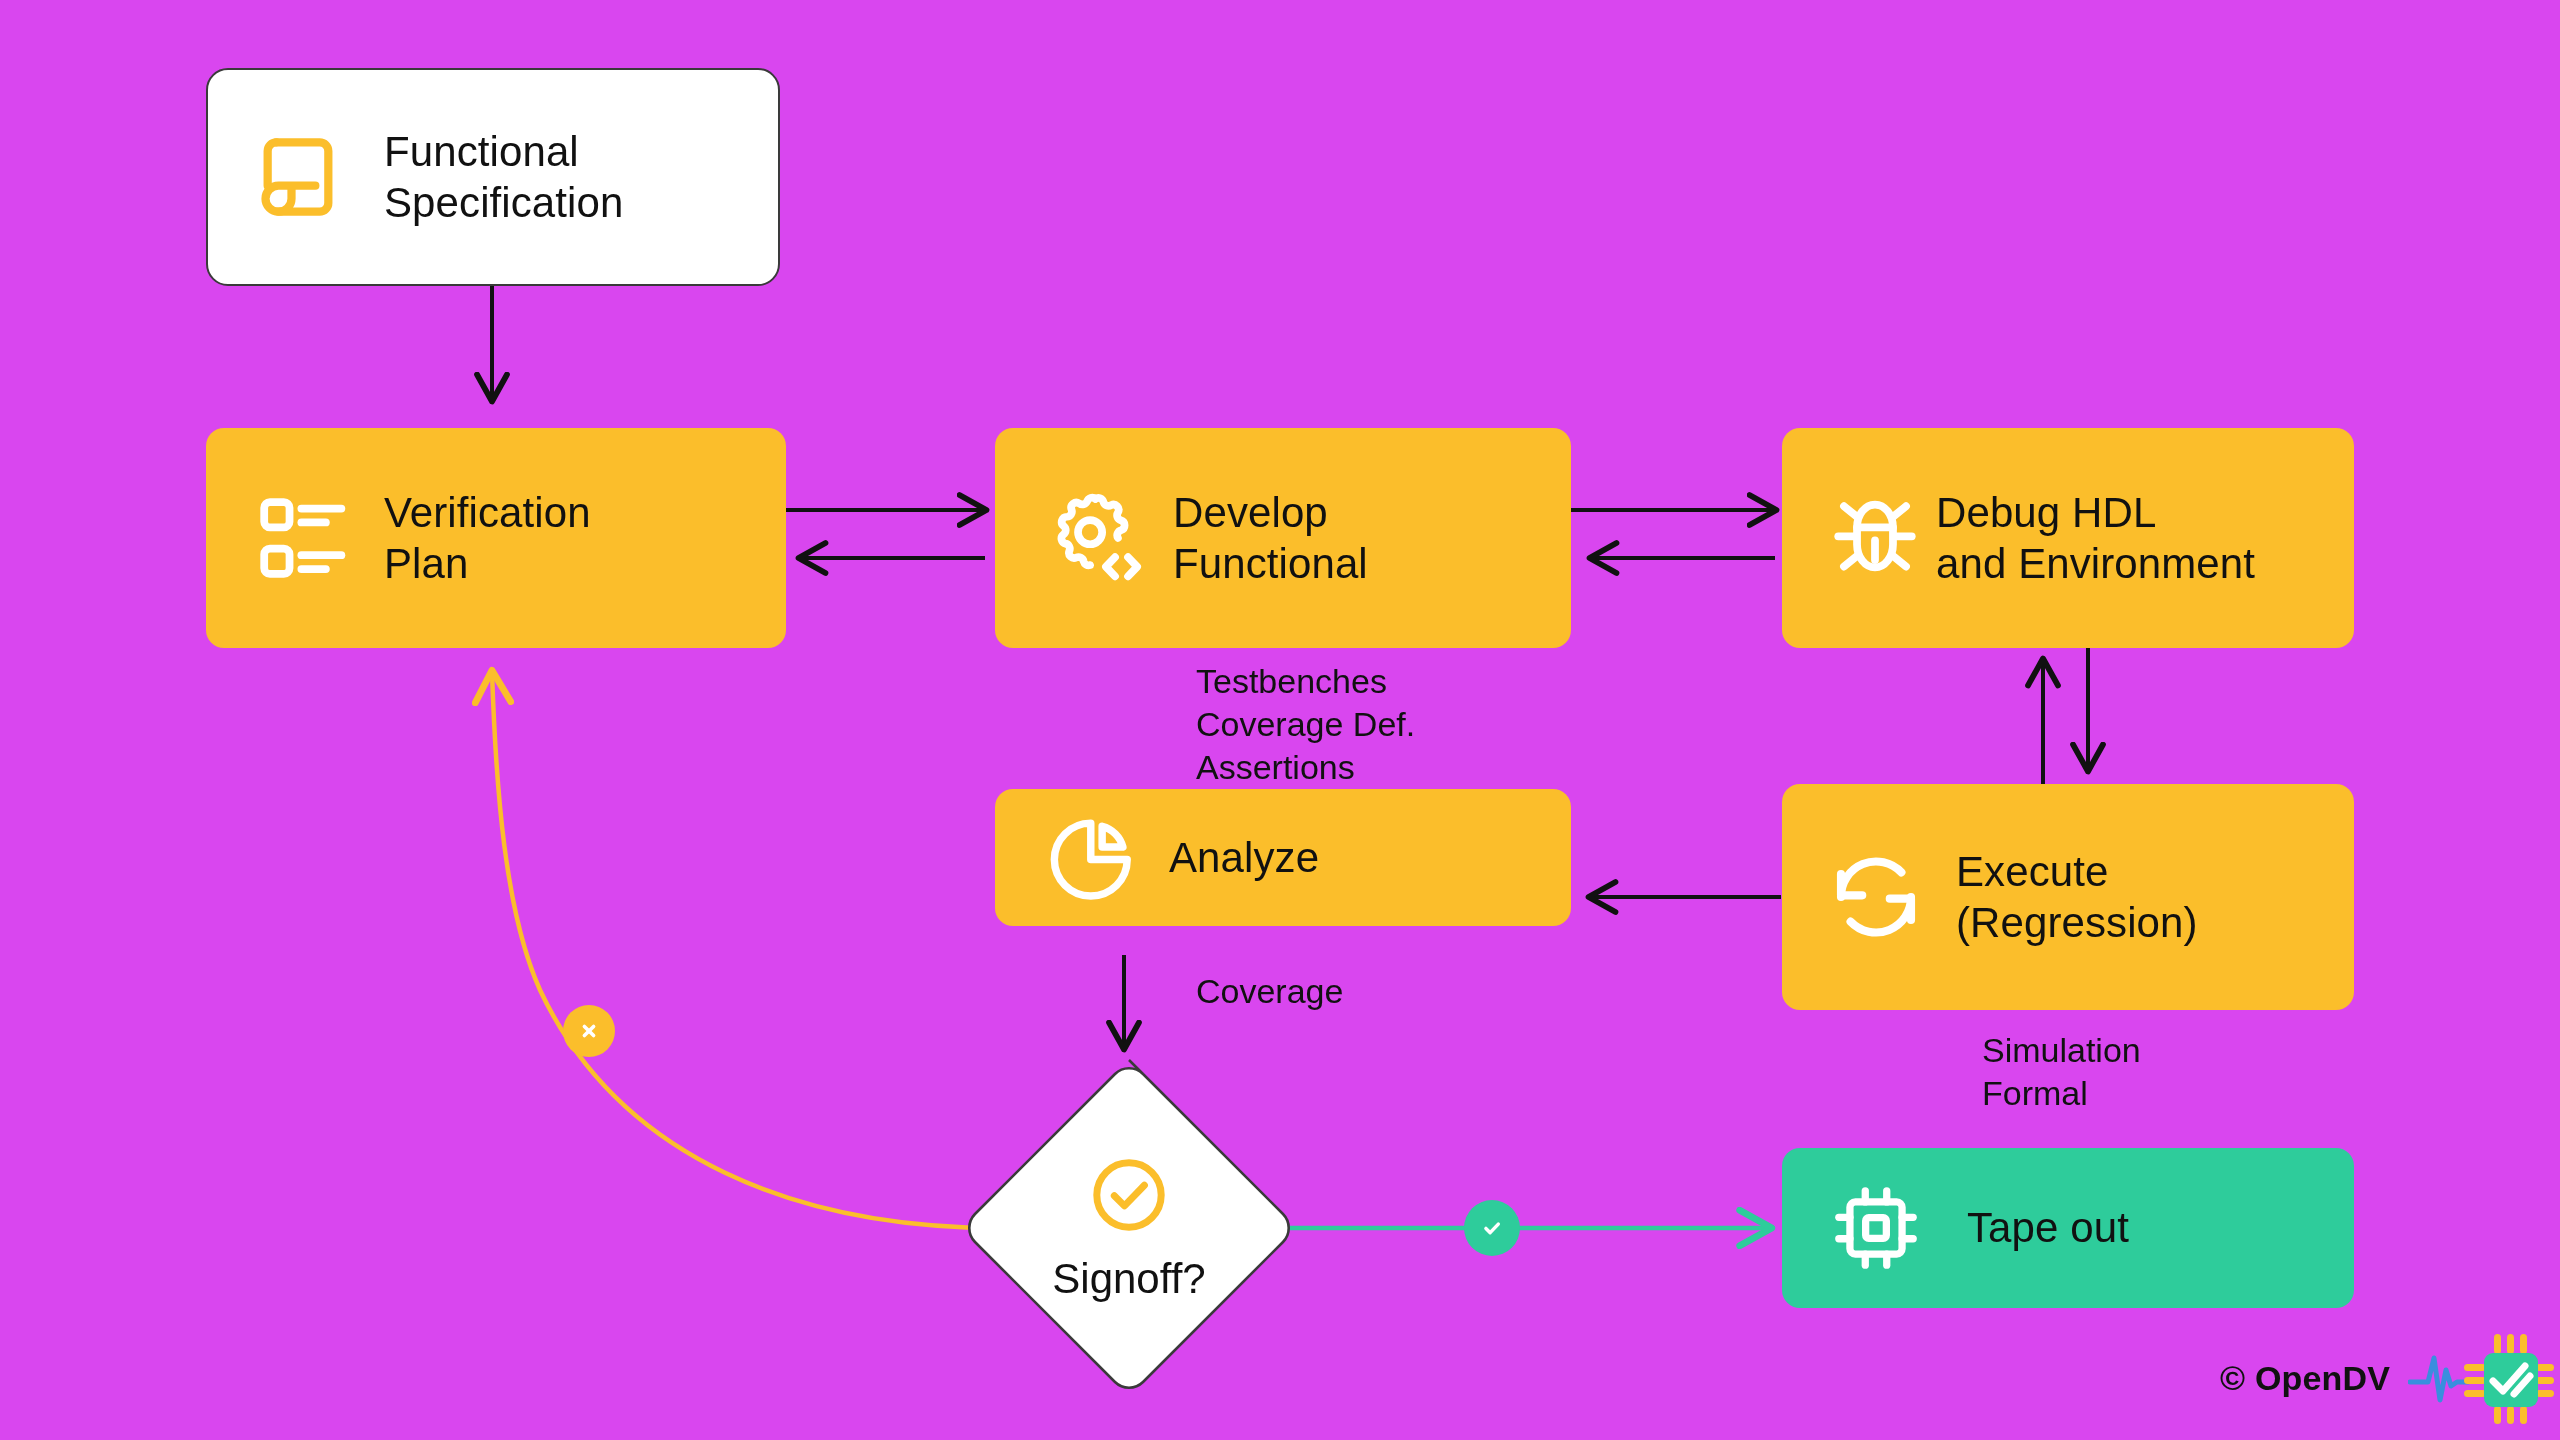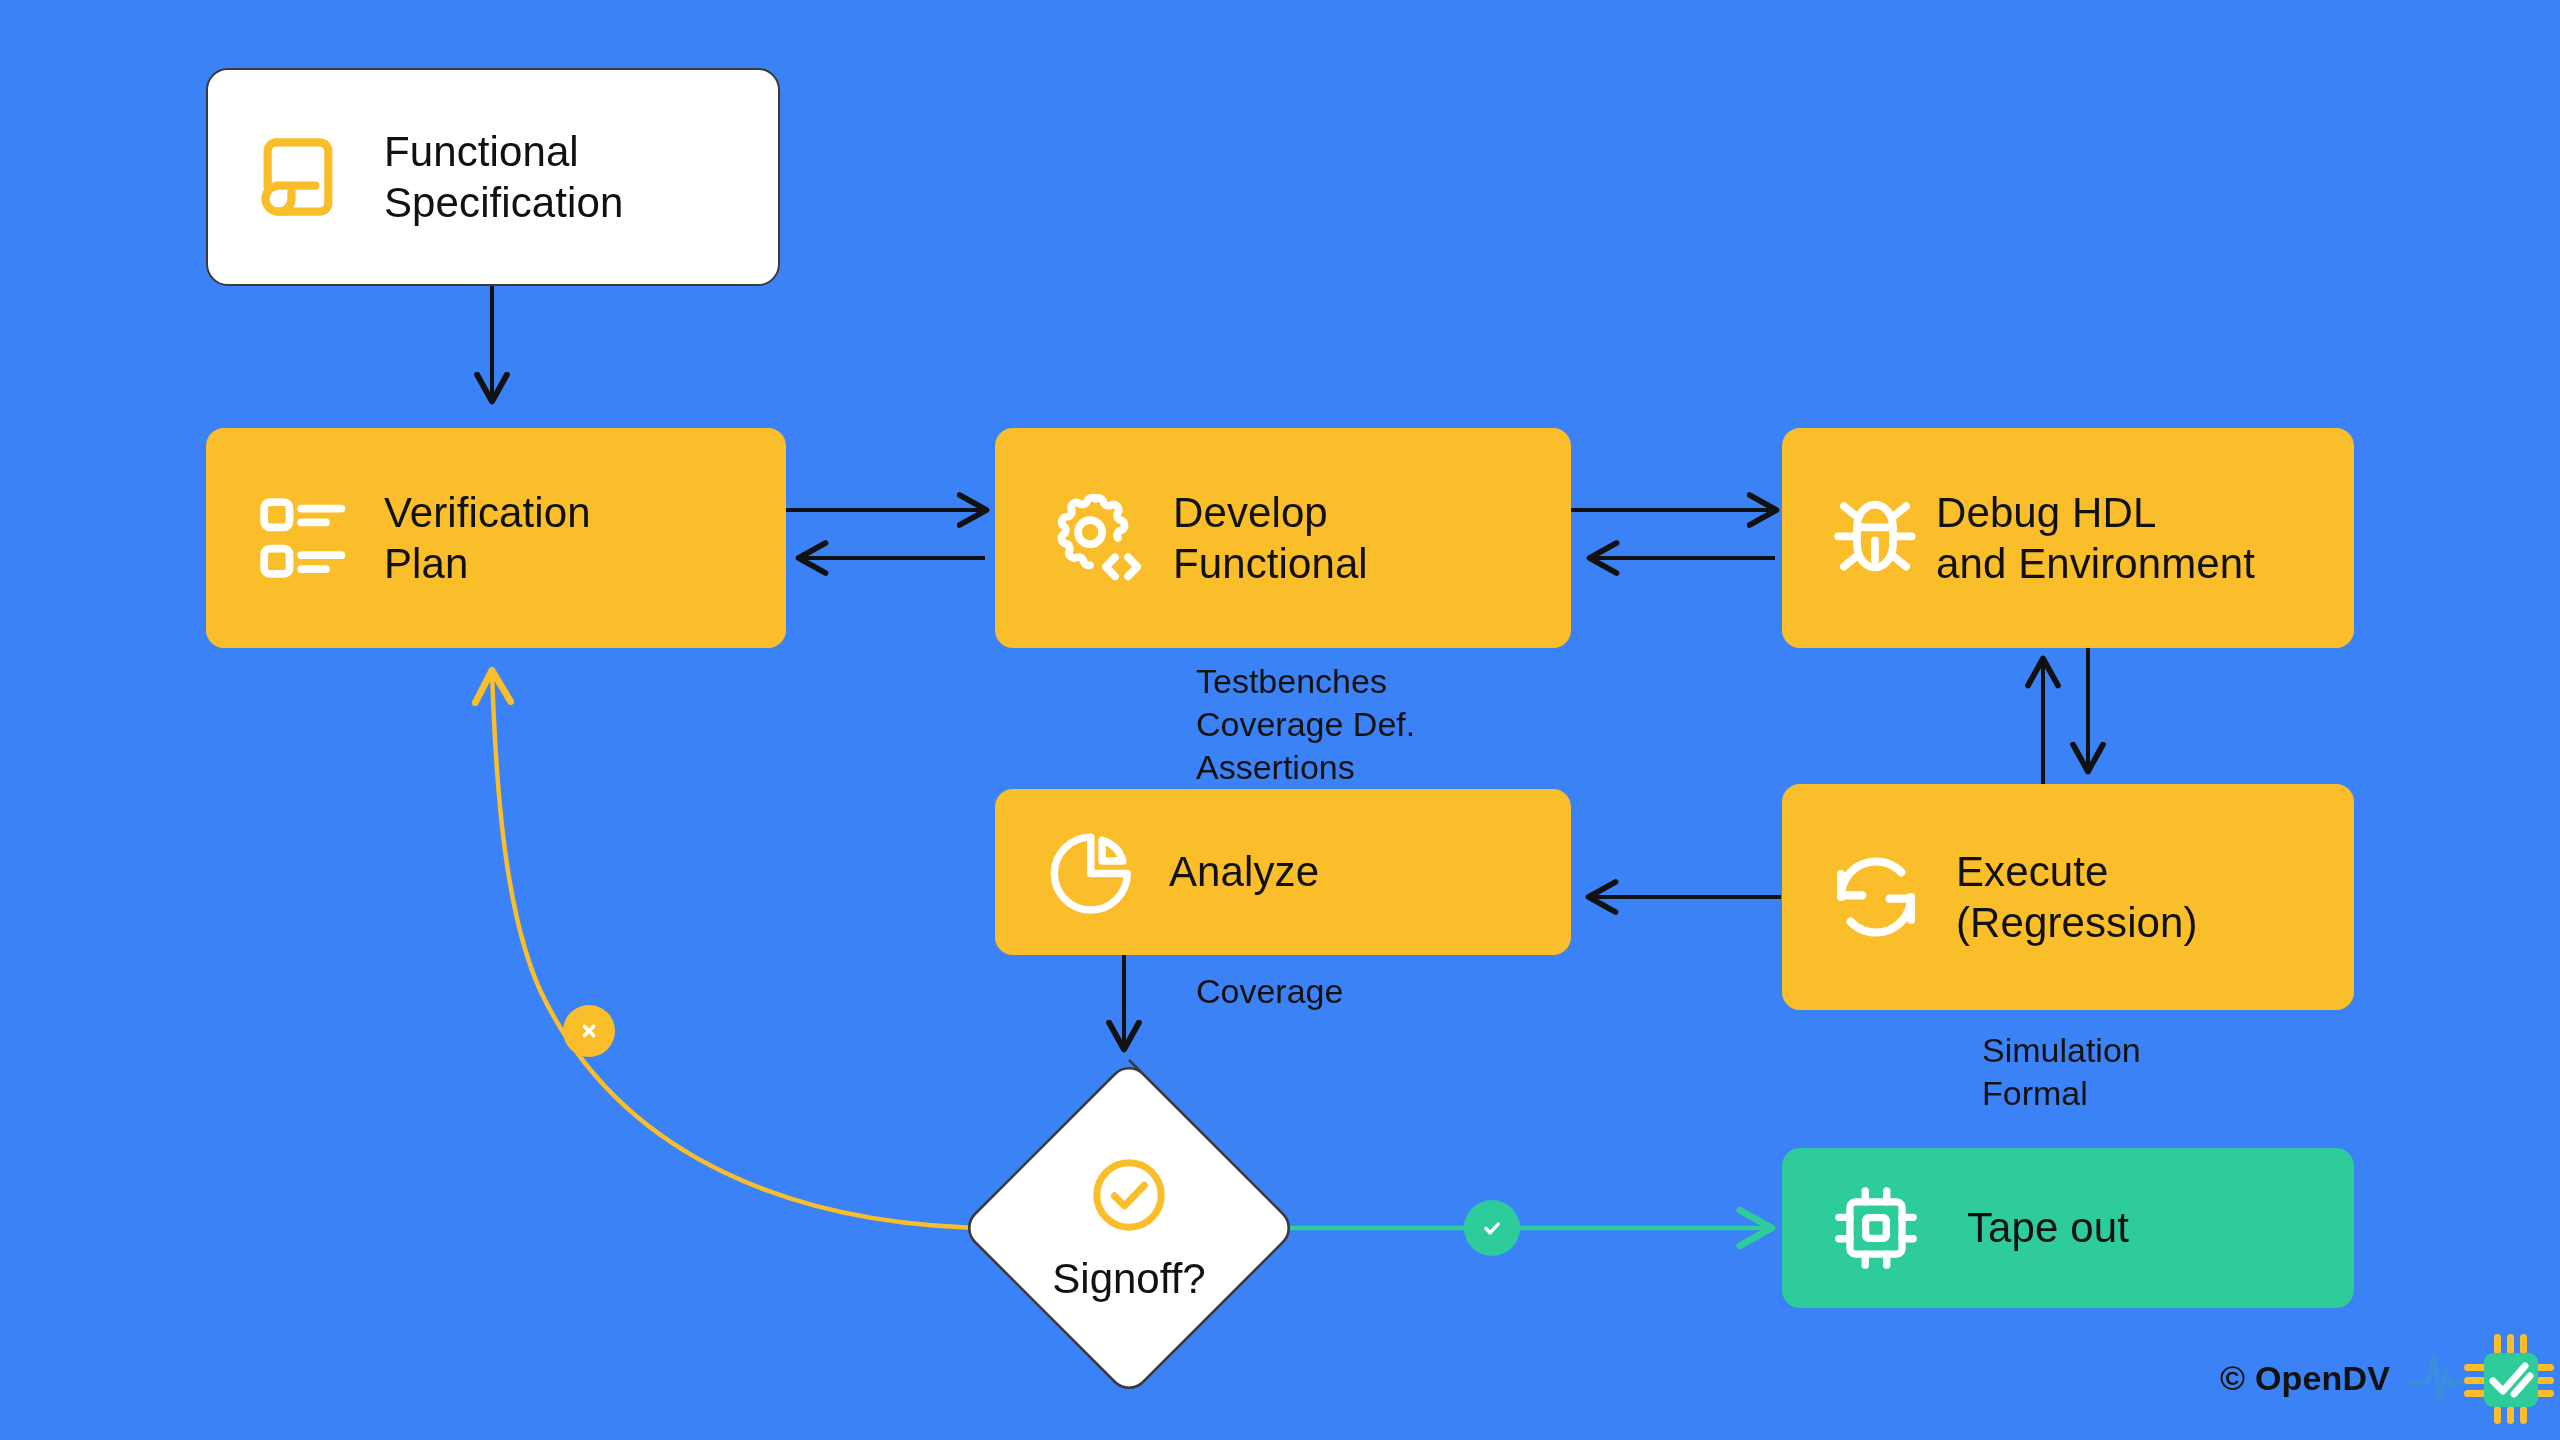--- a/index.html
+++ b/index.html
@@ -10,21 +10,21 @@
   body {
     font-family: "Liberation Sans", sans-serif;
     width: 2560px;
     height: 1440px;
     overflow: hidden;
   }
   #stage {
     position: relative;
     width: 2560px;
     height: 1440px;
-    background: #3b82f6;
+    background: #d946ef;
   }
 
   
   #wires {
     position: absolute;
     left: 0;
     top: 0;
     width: 2560px;
     height: 1440px;
     pointer-events: none;
@@ -215,21 +215,21 @@
       </svg>
     </span>
     <span class="label">Debug HDL
 and Environment</span>
   </div>
 
   <div class="caption" style="left:1196px; top:660px;">Testbenches
 Coverage Def.
 Assertions</div>
 
-  <div class="node node--amber" style="left:995px; top:789px; width:576px; height:166px; padding:0 48px; gap:32px;">
+  <div class="node node--amber" style="left:995px; top:789px; width:576px; height:137px; padding:0 48px; gap:32px;">
     <span class="ico">
       <svg width="94" height="94" viewBox="0 0 24 24" fill="none" stroke="#ffffff" stroke-width="1.9" stroke-linecap="round" stroke-linejoin="round">
         <path d="M12.2 12.4 V3.1 A9.3 9.3 0 1 0 21.5 12.4 z"></path>
         <path d="M15.1 3.9 A7.4 7.4 0 0 1 20.4 9.2 H15.1 z"></path>
       </svg>
     </span>
     <span class="label">Analyze</span>
   </div>
 
   <div class="caption" style="left:1196px; top:970px;">Coverage</div>

